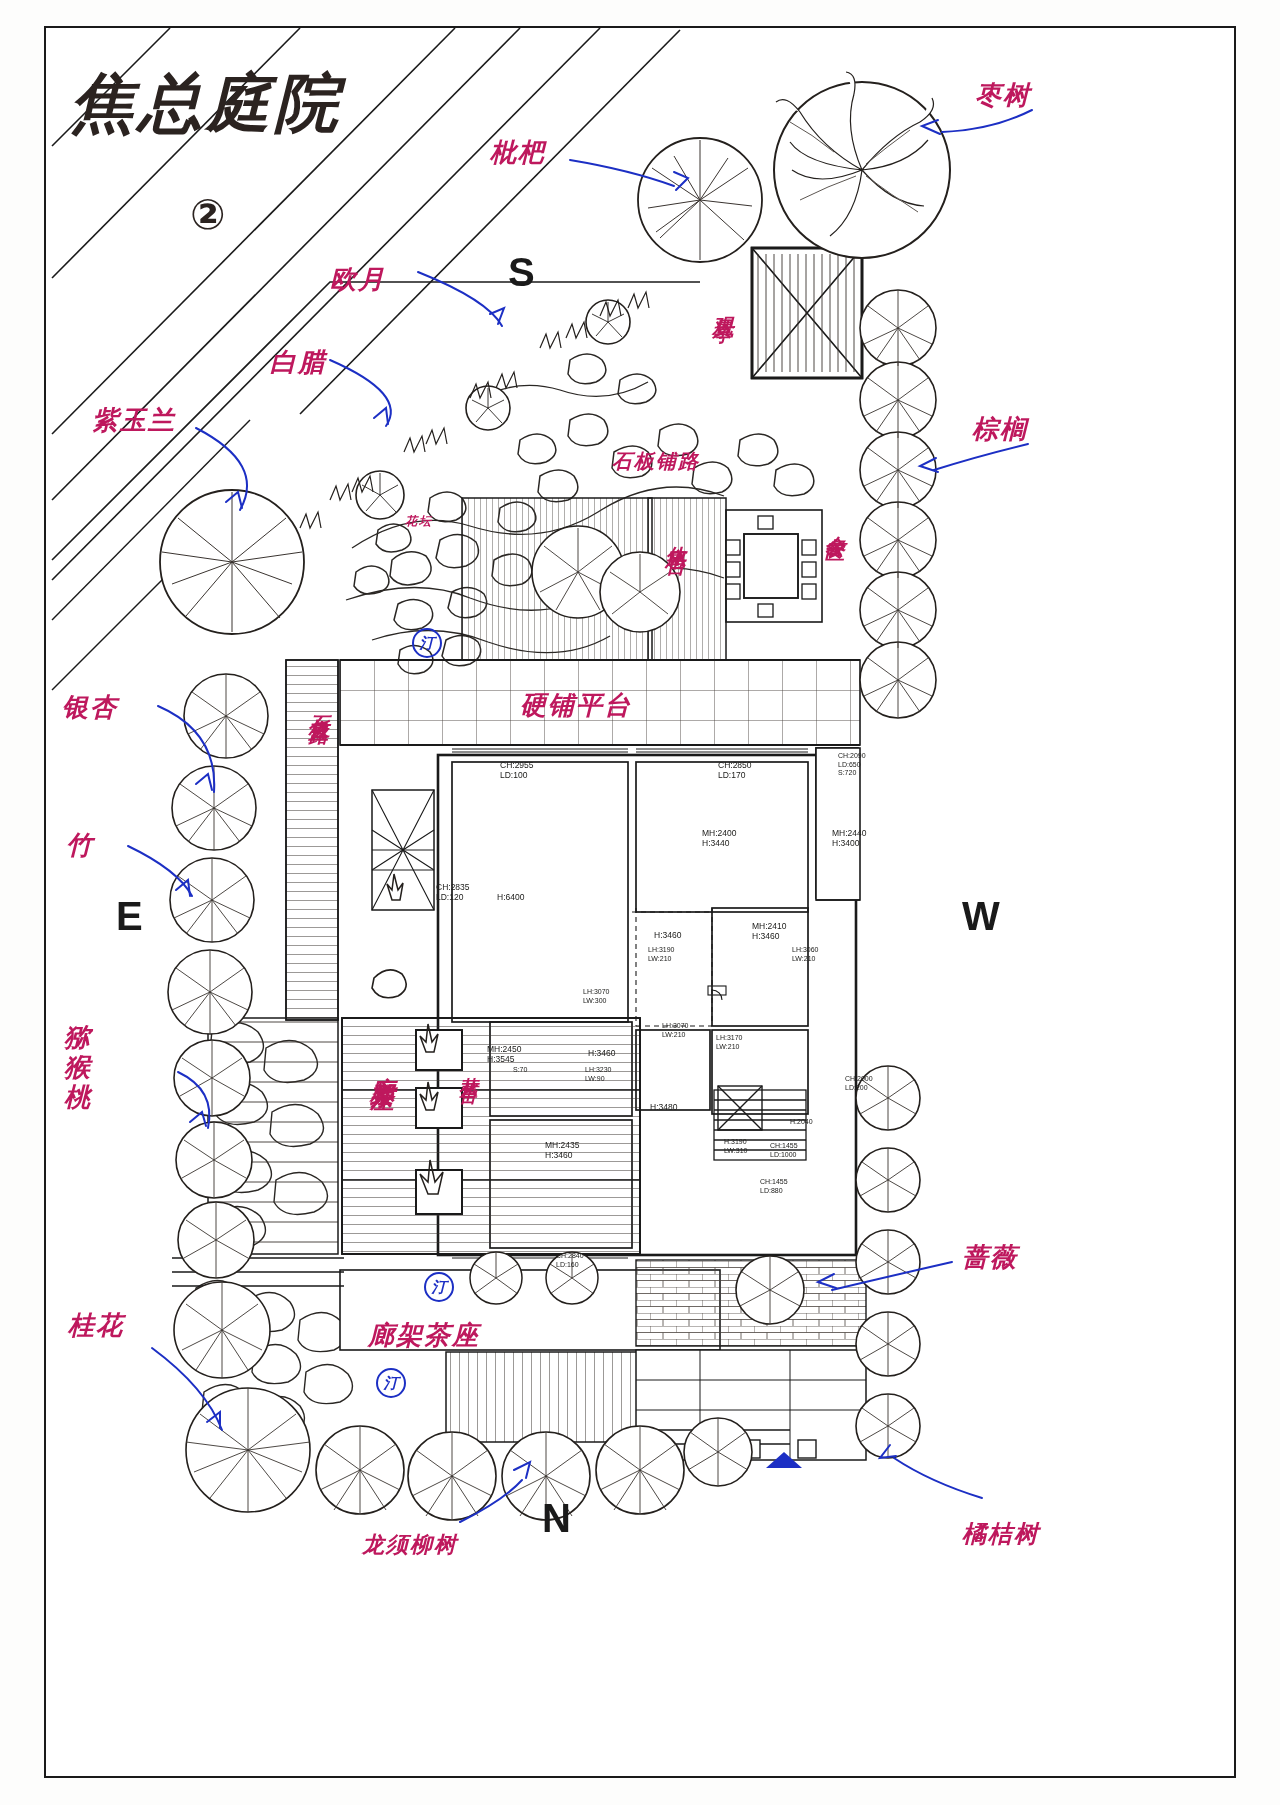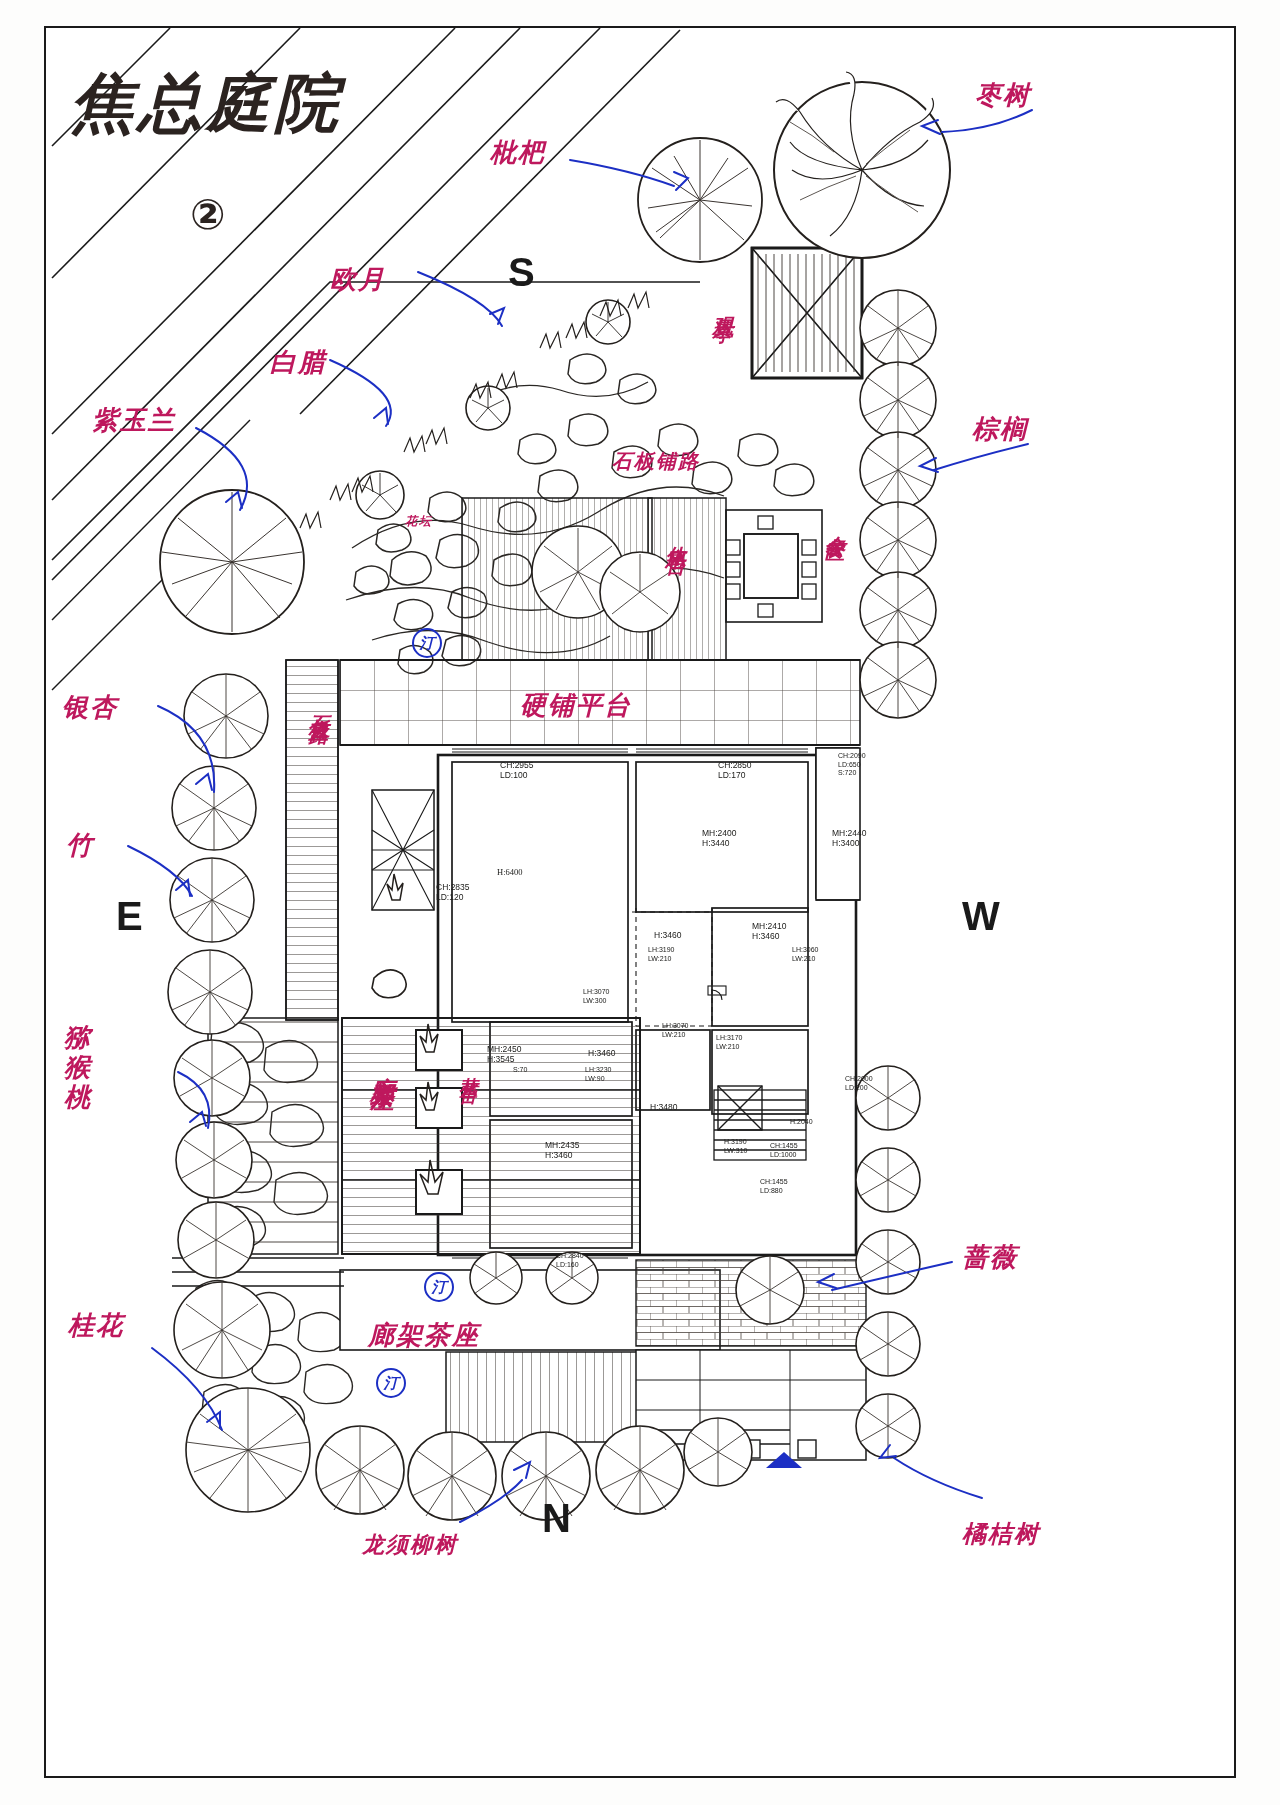--- a/index.html
+++ b/index.html
@@ -580,21 +580,21 @@
 LD:170</div>
       <div class="dim tiny" style="left: 838px; top: 752px;">CH:2090
 LD:650
 S:720</div>
       <div class="dim" style="left: 702px; top: 828px;">MH:2400
 H:3440</div>
       <div class="dim" style="left: 832px; top: 828px;">MH:2440
 H:3400</div>
       <div class="dim" style="left: 436px; top: 882px;">CH:2835
 LD:120</div>
-      <div class="dim" style="left: 497px; top: 867px; font-family: Liberation Serif, serif;">H:6400</div>
+      <div class="dim" style="left: 497px; top: 892px;">H:6400</div>
       <div class="dim" style="left: 654px; top: 930px;">H:3460</div>
       <div class="dim tiny" style="left: 648px; top: 946px;">LH:3190
 LW:210</div>
       <div class="dim tiny" style="left: 792px; top: 946px;">LH:3060
 LW:210</div>
       <div class="dim" style="left: 752px; top: 921px;">MH:2410
 H:3460</div>
       <div class="dim tiny" style="left: 583px; top: 988px;">LH:3070
 LW:300</div>
       <div class="dim tiny" style="left: 662px; top: 1022px;">LH:3070

